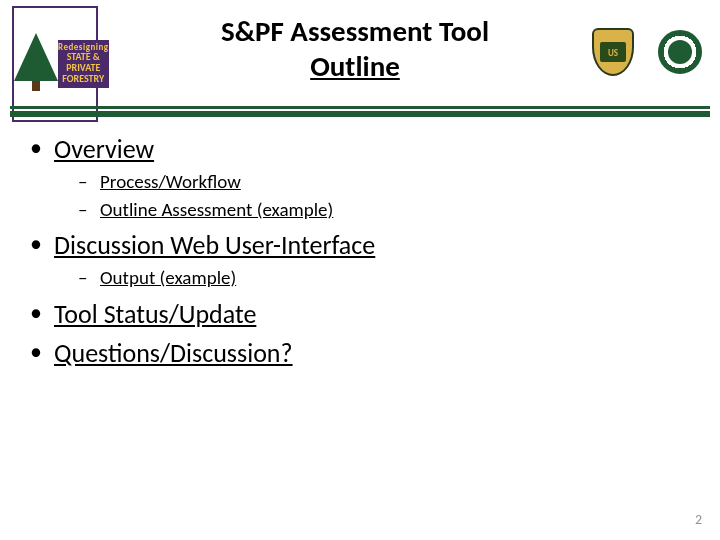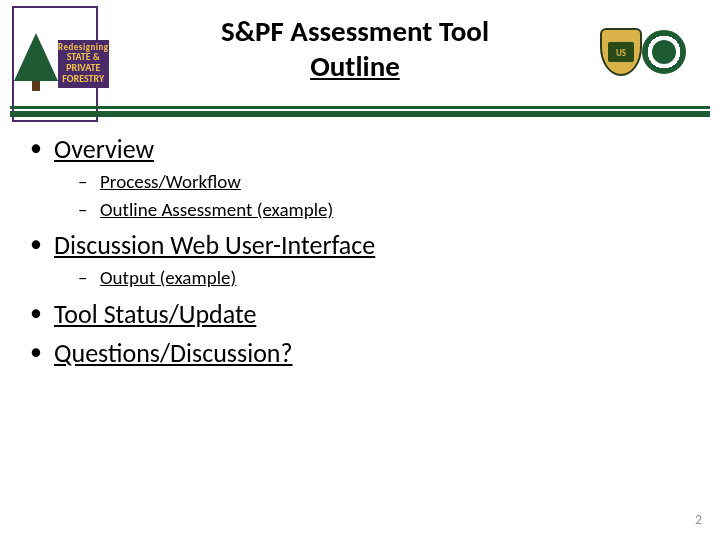--- a/index.html
+++ b/index.html
@@ -11,21 +11,21 @@
   .logo-left .tree-area { flex: 1; display: flex; align-items: center; justify-content: center; }
   .tree { width: 0; height: 0; border-left: 22px solid transparent; border-right: 22px solid transparent; border-bottom: 48px solid #1e5a32; position: relative; top: -4px; }
   .trunk { width: 8px; height: 10px; background: #5a3a1a; margin-top: -4px; }
   .logo-left .band { background: #4b2a6a; color: #f0c24a; font-size: 8px; text-align: center; width: 100%; padding: 2px 0 4px; line-height: 1.1; font-weight: bold; }
   .redesign-top { font-size: 9px; letter-spacing: 0.5px; }
   .redesign-bot { font-size: 10px; }
 
   .title { position: absolute; left: 120px; top: 14px; width: 470px; text-align: center; font-weight: bold; font-size: 29px; line-height: 1.2; }
   .title .u { text-decoration: underline; }
 
-  .logos-right { position: absolute; right: 34px; top: 28px; display: flex; gap: 0; align-items: center; }
+  .logos-right { position: absolute; right: 18px; top: 28px; display: flex; gap: 24px; align-items: center; }
   .shield { width: 42px; height: 48px; background: #d9b34a; border: 2px solid #2a3a1a; border-radius: 6px 6px 50% 50% / 6px 6px 60% 60%; display: flex; align-items: center; justify-content: center; font-size: 9px; font-weight: bold; color: #2a3a1a; }
   .shield-inner { width: 26px; height: 20px; background: #2a4a1a; border-radius: 2px; display:flex; align-items:center; justify-content:center; color:#d9b34a; font-size:9px; }
   .round { width: 44px; height: 44px; border-radius: 50%; border: 2px solid #1e5a32; background: radial-gradient(circle at center, #fff 0 58%, #1e5a32 58% 100%); display: flex; align-items: center; justify-content: center; }
   .round-inner { width: 24px; height: 24px; border-radius: 50%; background: #1e5a32; }
 
   .divider { position: absolute; left: 10px; right: 10px; top: 106px; }
   .divider .bar1 { height: 3px; background: #1e5a32; }
   .divider .bar2 { height: 6px; background: #1e5a32; margin-top: 2px; }
 
   .content { position: absolute; left: 28px; top: 132px; right: 40px; font-size: 26px; line-height: 1.35; }

